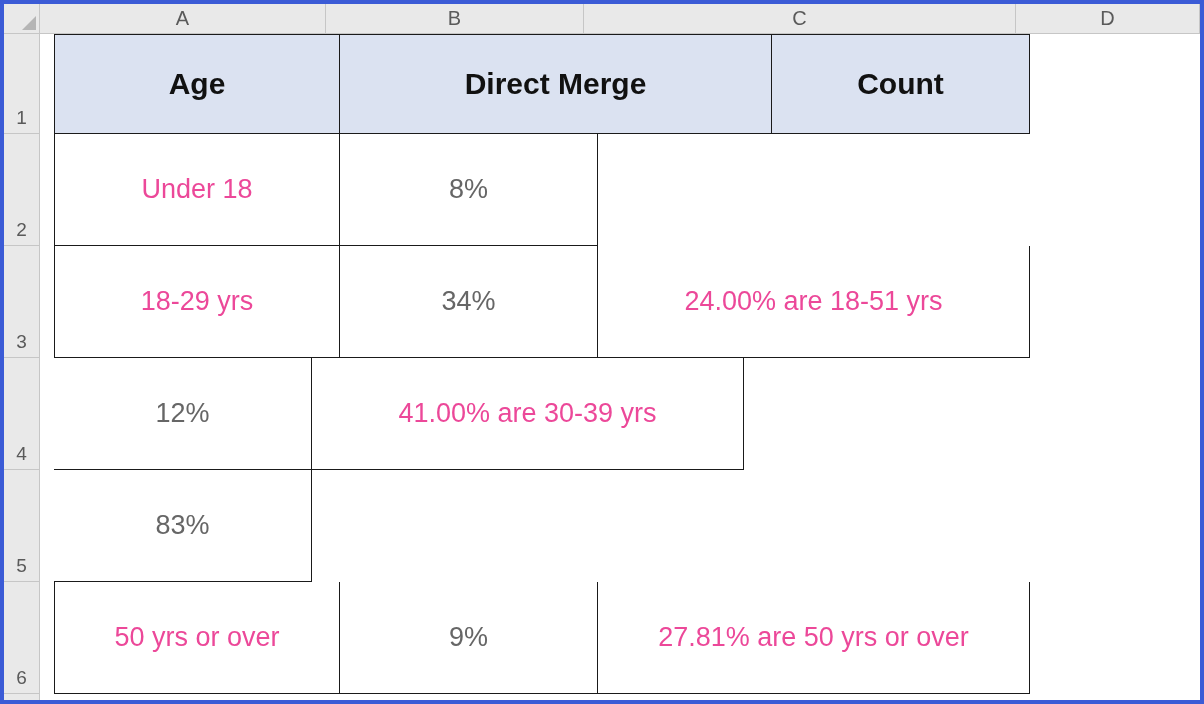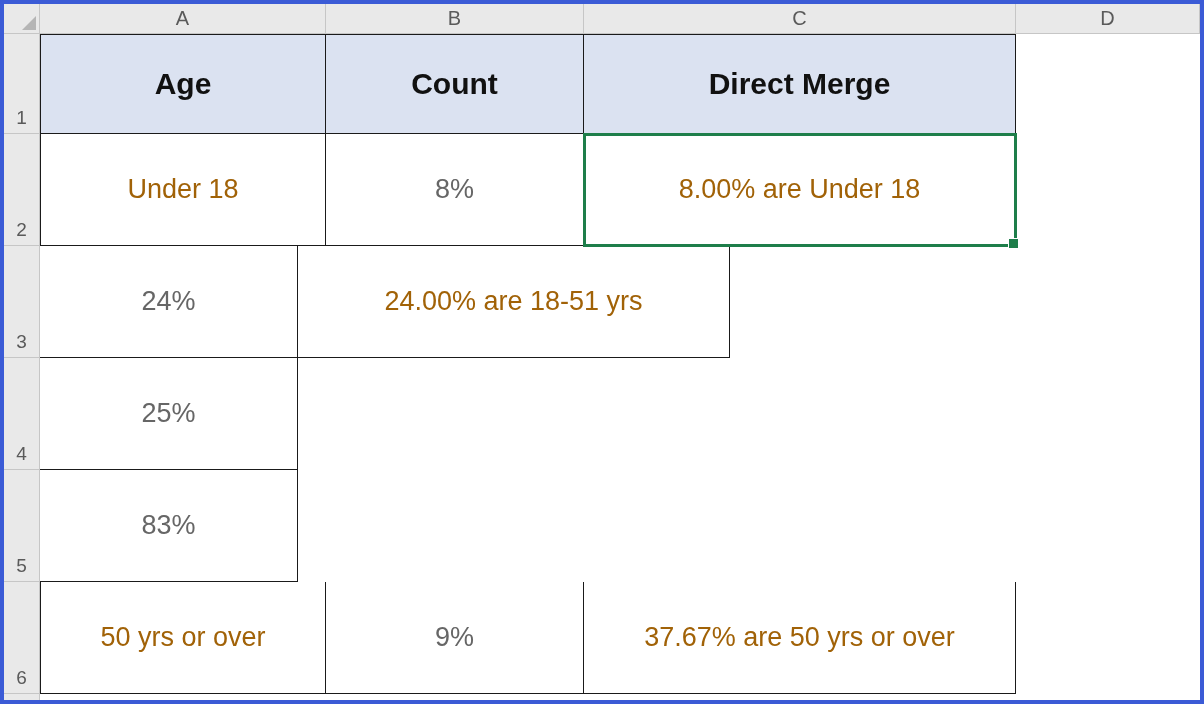--- a/index.html
+++ b/index.html
@@ -99,27 +99,28 @@
   .grid {
     position: absolute;
     left: var(--rowhdr-w);
     top: var(--colhdr-h);
     right: 0;
     bottom: 0;
   }
   .row {
     display: flex;
     width: 100%;
+    padding-left: 14px;
   }
   .cell {
     display: flex;
     align-items: center;
     justify-content: center;
     font-size: 27px;
-    color: #a16207;
+    color: #ec4899;
     position: relative;
     overflow: visible;
   }
   .cA { width: var(--colA-w); flex: 0 0 var(--colA-w); }
   .cB { width: var(--colB-w); flex: 0 0 var(--colB-w); }
   .cC { width: var(--colC-w); flex: 0 0 var(--colC-w); }
   .cD { width: var(--colD-w); flex: 0 0 var(--colD-w); }
 
   
   .r1 .cA, .r1 .cB, .r1 .cC {
@@ -180,50 +181,51 @@
     <div class="rh" style="height:112px">3</div>
     <div class="rh" style="height:112px">4</div>
     <div class="rh" style="height:112px">5</div>
     <div class="rh" style="height:112px">6</div>
   </div>
 
   <div class="grid">
 
     <div class="row r1" style="height:100px">
       <div class="cell cA">Age</div>
+      <div class="cell cC">Direct Merge</div>
       <div class="cell cB">Count</div>
-      <div class="cell cC">Direct Merge</div>
       <div class="cell cD"></div>
     </div>
 
     <div class="row datarow" style="height:112px">
       <div class="cell cA">Under 18</div>
       <div class="cell cB">8%</div>
-      <div class="cell cC selected-cell">8.00% are Under 18</div>
-      <div class="cell cD"></div>
-    </div>
-
-    <div class="row datarow" style="height:112px">
-      <div class="cell cB">24%</div>
+      <div class="cell cD"></div>
+    </div>
+
+    <div class="row datarow" style="height:112px">
+      <div class="cell cA">18-29 yrs</div>
+      <div class="cell cB">34%</div>
       <div class="cell cC">24.00% are 18-51 yrs</div>
       <div class="cell cD"></div>
     </div>
 
     <div class="row datarow" style="height:112px">
-      <div class="cell cB">25%</div>
+      <div class="cell cB">12%</div>
+      <div class="cell cC">41.00% are 30-39 yrs</div>
       <div class="cell cD"></div>
     </div>
 
     <div class="row datarow" style="height:112px">
       <div class="cell cB">83%</div>
       <div class="cell cD"></div>
     </div>
 
     <div class="row datarow" style="height:112px">
       <div class="cell cA">50 yrs or over</div>
       <div class="cell cB">9%</div>
-      <div class="cell cC">37.67% are 50 yrs or over</div>
+      <div class="cell cC">27.81% are 50 yrs or over</div>
       <div class="cell cD"></div>
     </div>
 
   </div>
 
 </div>
 
 </body></html>

